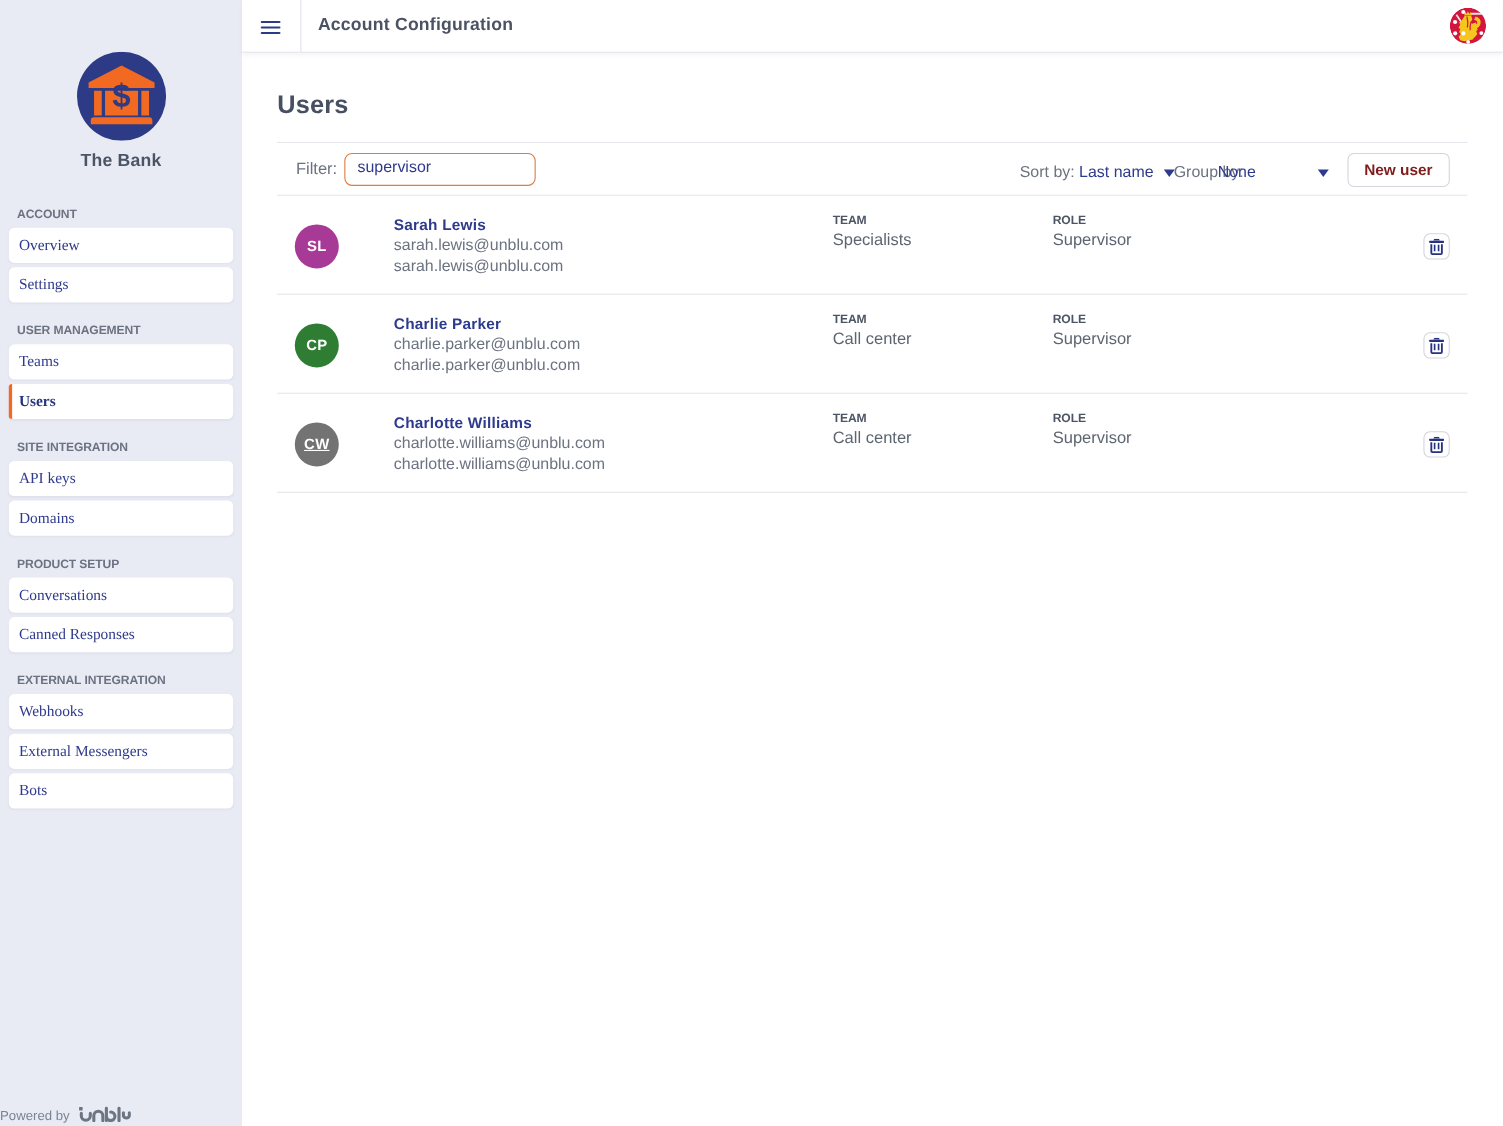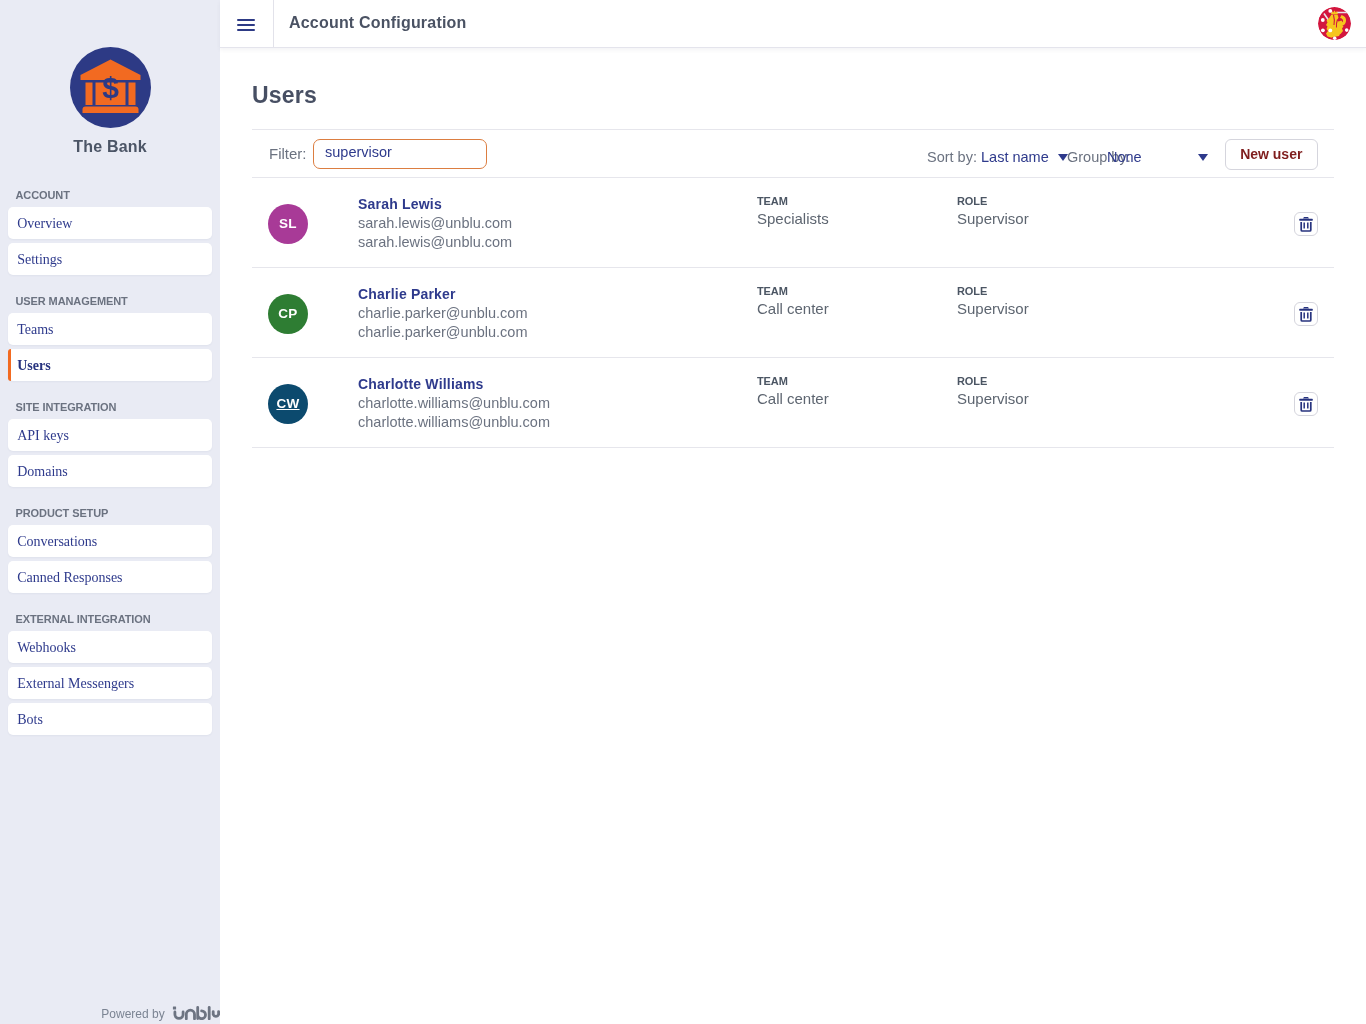--- a/index.html
+++ b/index.html
@@ -15,21 +15,21 @@
 nav { position:absolute; top:188px; left:8px; width:204px; }
 .sec { font-size:11px; font-weight:bold; letter-spacing:-.1px; color:#6b7280;
   margin:18.5px 0 5px 7.5px; line-height:14px; }
 nav .sec:first-child { margin-top:0; }
 .item { position:relative; height:32px; line-height:33px; background:#fff; border-radius:5px;
   margin-bottom:4.4px; padding-left:9.2px; font-size:14px; color:#2e3a8c;
   box-shadow:0 1px 2px rgba(40,50,100,.05);font-family:Liberation Serif, serif; }
 .item.active { font-weight:bold; color:#27337f; }
 .item.active::before { content:""; position:absolute; left:0; top:0; bottom:0; width:3px;
   background:#f26a21; border-radius:5px 0 0 5px; }
-.powered { position:absolute; top:1005.5px; left:0; width:220px; text-align:right;
+.powered { position:absolute; top:1005.5px; left:0; width:220px; text-align:left;
   font-size:12px; color:#7b8493; }
 .powered svg { vertical-align:-2px; margin-left:3px; }
 
 
 .main { position:relative; flex:1; height:1024px; background:#fff; }
 header { position:relative; height:47.5px; background:#fff; border-bottom:1px solid #e4e4ec;
   box-shadow:0 2px 4px rgba(80,80,120,.07); }
 .burger { position:absolute; left:17px; top:18.6px; width:17.5px; }
 .burger span { display:block; height:2.4px; background:#2d3a85; border-radius:1px; margin-bottom:2.6px; }
 .vr { position:absolute; left:53px; top:0; width:1px; height:47px; background:#e2e2ea; }
@@ -197,21 +197,21 @@
         <svg width="14" height="15" viewBox="0 0 14 15">
           <path fill="#27337f" d="M5 0 h4 l1 1.6 H4 Z"></path>
           <rect x="0.3" y="1.8" width="13.4" height="2" rx="0.5" fill="#27337f"></rect>
           <path fill="none" stroke="#27337f" stroke-width="1.7" d="M2.2 5 V13 q0 1 1 1 h7.6 q1 0 1 -1 V5"></path>
           <path fill="none" stroke="#27337f" stroke-width="1.5" d="M5.2 5.5 v6 M8.8 5.5 v6"></path>
         </svg>
       </div>
     </div>
 
     <div class="row">
-      <div class="avatar" style="background:#0c4a6e;text-decoration:underline;">CW</div>
+      <div class="avatar" style="background:#737373;text-decoration:underline;">CW</div>
       <div class="uinfo">
         <div class="uname">Charlotte Williams</div>
         <div class="uemail">charlotte.williams@unblu.com</div>
         <div class="uemail">charlotte.williams@unblu.com</div>
       </div>
       <div class="col team">
           <div class="collabel">TEAM</div>
           <div class="colval">Call center</div>
         </div>
       <div class="col role">

